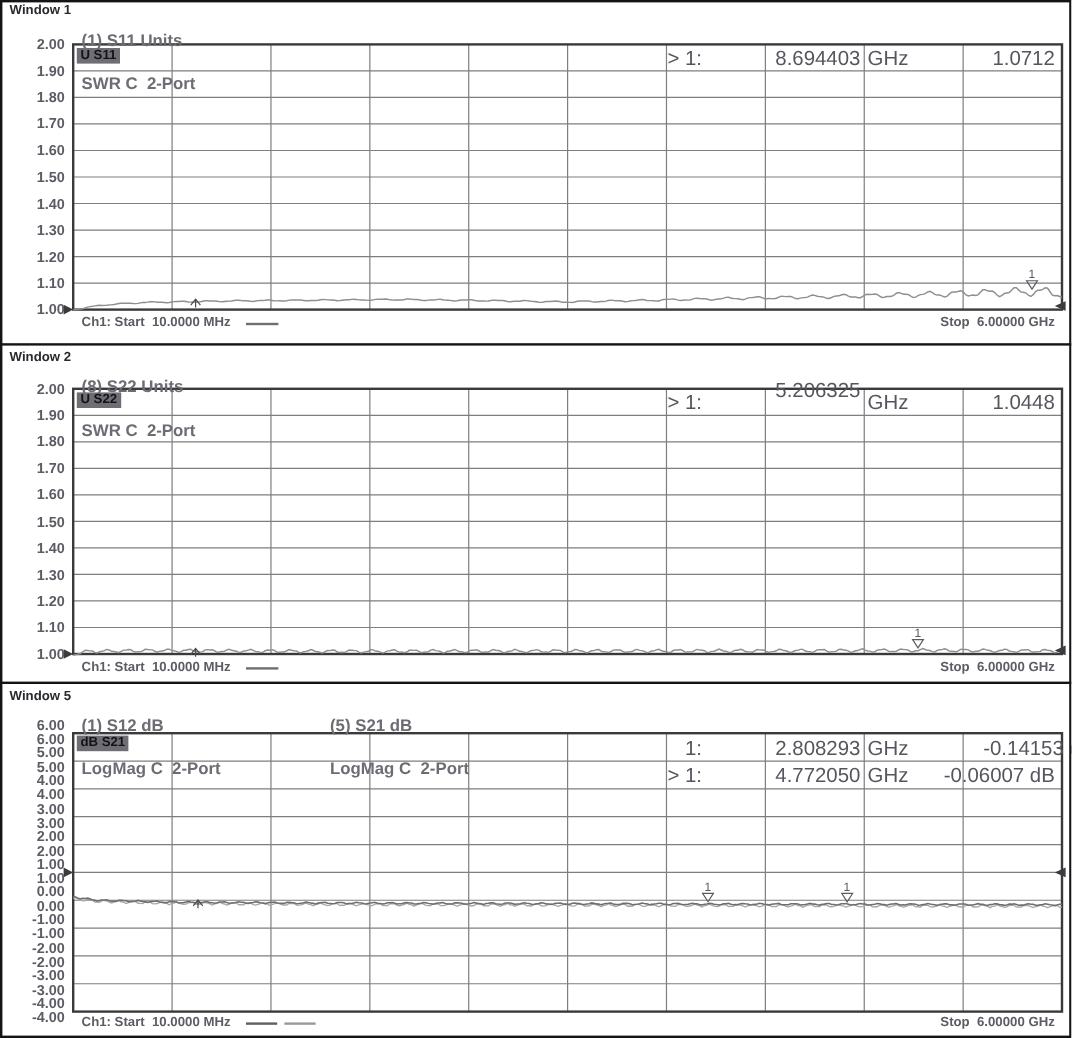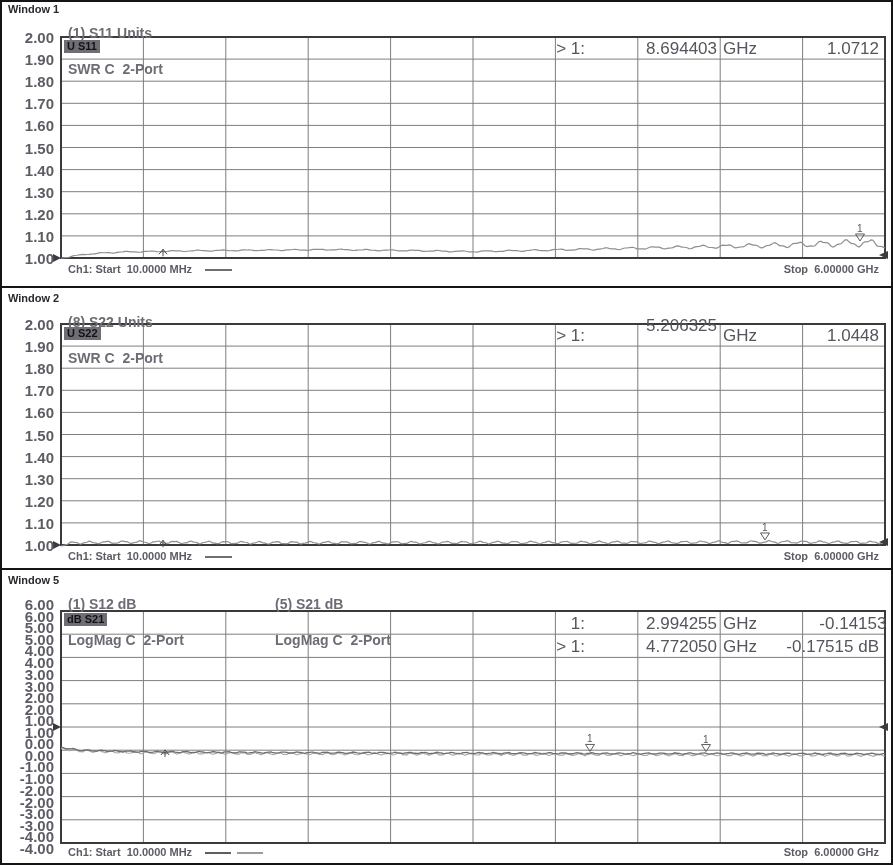--- a/index.html
+++ b/index.html
@@ -3,21 +3,21 @@
 <meta charset="utf-8">
 <style>
   html,body{margin:0;padding:0;background:#e8e8e8;font-family:"Liberation Sans",sans-serif;}
   #screen{position:relative;width:893px;height:865px;background:#ffffff;overflow:hidden;}
   #frame{position:absolute;inset:0;border:2px solid #141414;pointer-events:none;z-index:30;}
   .win{position:absolute;left:0;width:893px;}
   .win.sep{border-top:2px solid #141414;}
   .plot-svg{position:absolute;left:0;top:0;z-index:5;}
   .win-title{position:absolute;font-size:11px;font-weight:700;color:#28282e;white-space:pre;z-index:10;}
   .annot{position:absolute;font-size:14px;font-weight:700;color:#6c6c74;line-height:12px;white-space:pre;z-index:10;}
-  .ylab{position:absolute;left:0;width:54px;text-align:right;font-size:15px;font-weight:700;color:#5c5c64;white-space:pre;z-index:10;transform:translateY(-50%);}
+  .ylab{position:absolute;left:0;width:54px;text-align:right;font-size:12px;font-weight:700;color:#5c5c64;white-space:pre;z-index:10;transform:translateY(-50%);}
   .chip{position:absolute;font-size:11px;font-weight:700;background:#6e6e74;color:#131317;padding:0 3px 1px 3px;line-height:12px;white-space:pre;z-index:12;}
   .mk{position:absolute;font-size:17px;font-weight:400;color:#55555e;white-space:pre;z-index:11;line-height:19px;}
   .mk.r{text-align:right;}
   .startlab,.stoplab{position:absolute;font-size:11px;font-weight:700;color:#5c5c64;white-space:pre;z-index:10;}
   .stoplab{right:14px;text-align:right;}
   .dash{position:absolute;height:2px;z-index:10;}
 </style>
 </head>
 <body>
 
@@ -167,27 +167,27 @@
     <div class="annot" style="left:68px;top:4px;">
       <div>(1) S12 dB</div>
       <div>LogMag C  2-Port</div>
     </div>
     <div class="annot" style="left:275px;top:4px;">
       <div>(5) S21 dB</div>
       <div>LogMag C  2-Port</div>
     </div>
     <div class="chip" style="left:64px;top:43px;">dB S21</div>
     <div class="mk r" style="left:550px;top:44px;width:35px;">1:</div>
-    <div class="mk r" style="left:590px;top:44px;width:127px;">2.994255</div>
+    <div class="mk r" style="left:590px;top:44px;width:127px;">2.808293</div>
     <div class="mk" style="left:723px;top:44px;">GHz</div>
     <div class="mk r" style="left:778px;top:44px;width:134px;">-0.14153 dB</div>
     <div class="mk r" style="left:550px;top:67px;width:35px;">&gt; 1:</div>
     <div class="mk r" style="left:590px;top:67px;width:127px;">4.772050</div>
     <div class="mk" style="left:723px;top:67px;">GHz</div>
-    <div class="mk r" style="left:745px;top:67px;width:134px;">-0.17515 dB</div>
+    <div class="mk r" style="left:745px;top:67px;width:134px;">-0.06007 dB</div>
     <div class="startlab" style="left:68px;top:276px;">Ch1: Start  10.0000 MHz</div>
     <div class="stoplab" style="top:276px;">Stop  6.00000 GHz</div>
     <div class="dash" style="left:205px;top:282px;width:26px;background:#5f5f5f;"></div>
     <div class="dash" style="left:237px;top:282px;width:26px;background:#9a9a9a;"></div>
   <div class="ylab" style="top: 34px;">6.00</div>
       <div class="ylab" style="top: 57.2px;">5.00</div>
       <div class="ylab" style="top: 80.4px;">4.00</div>
       <div class="ylab" style="top: 103.6px;">3.00</div>
       <div class="ylab" style="top: 126.8px;">2.00</div>
       <div class="ylab" style="top: 150px;">1.00</div>

